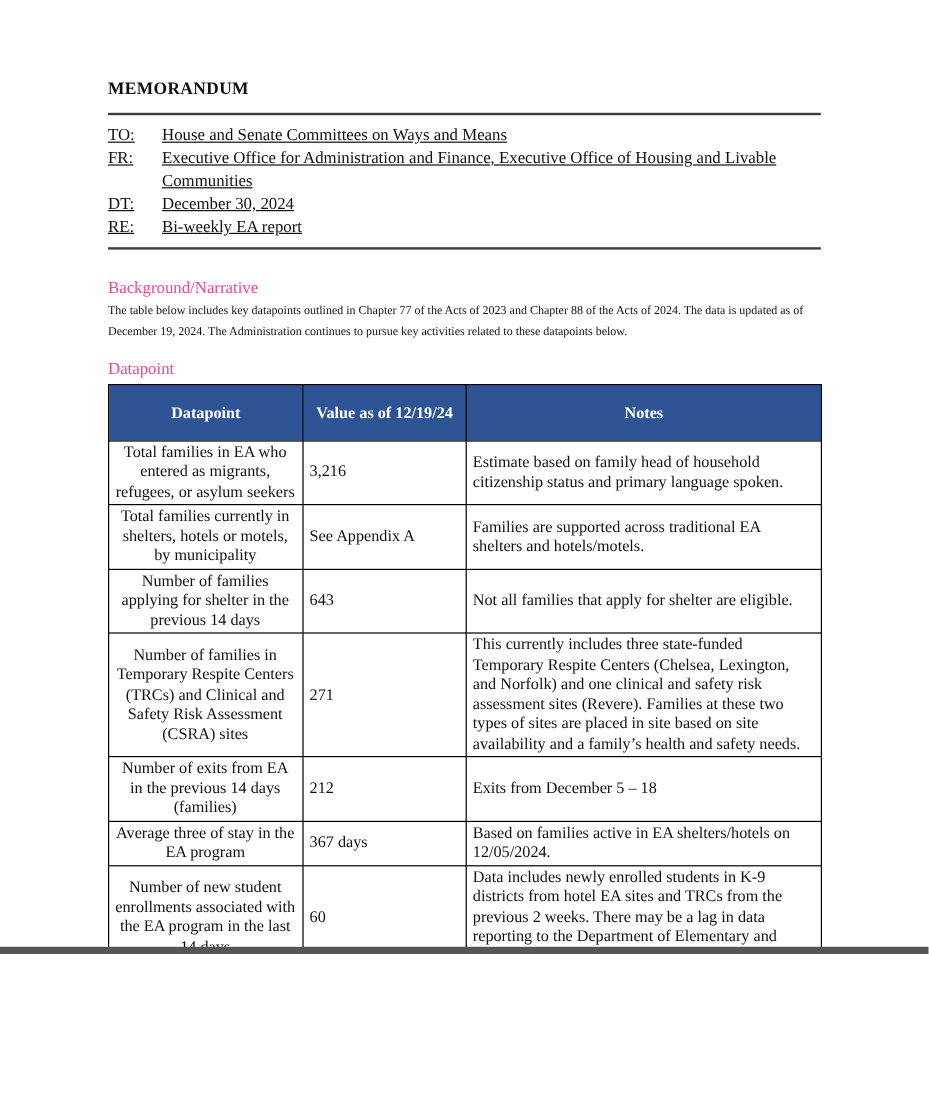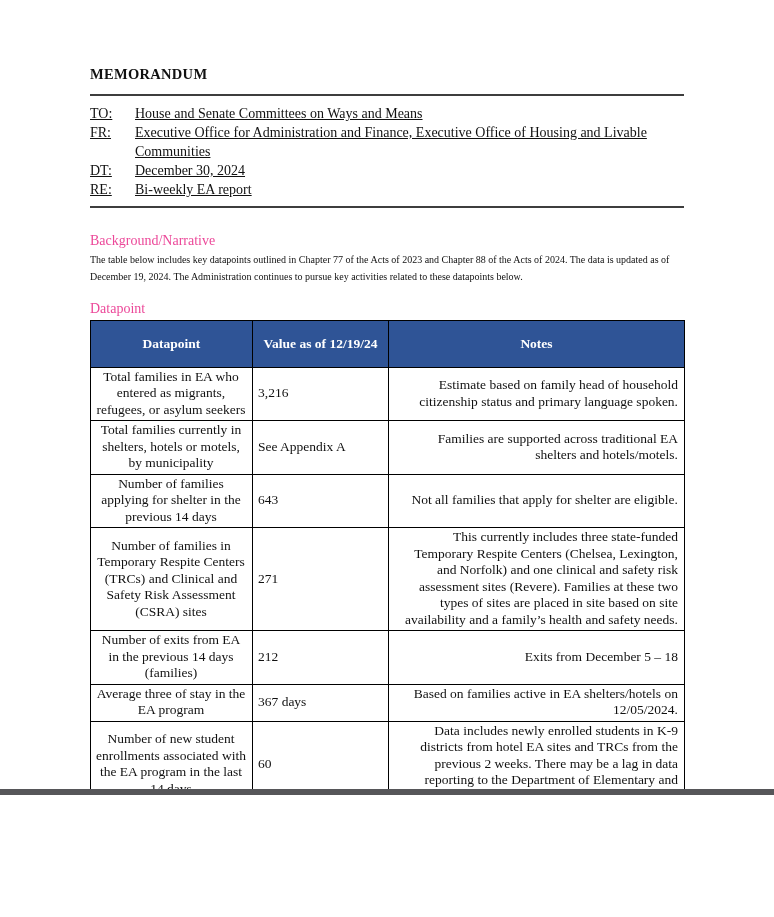--- a/index.html
+++ b/index.html
@@ -64,21 +64,21 @@
   table.caseload thead th {
     background: #2F5496;
     color: #ffffff;
     font-weight: bold;
     text-align: center;
     line-height: 16px;
     padding: 15px 4px;
   }
   td.cell-datapoint { text-align: center; }
   td.cell-value { text-align: left; }
-  td.cell-notes { text-align: right; }
+  td.cell-notes { text-align: left; }
   .page-number {
     margin-top: 7px;
     text-align: center;
     font-size: 13px;
     width: 594px;
   }
   .bottom-bar {
     position: absolute;
     left: 0; right: 0; bottom: 0;
     height: 6px;

